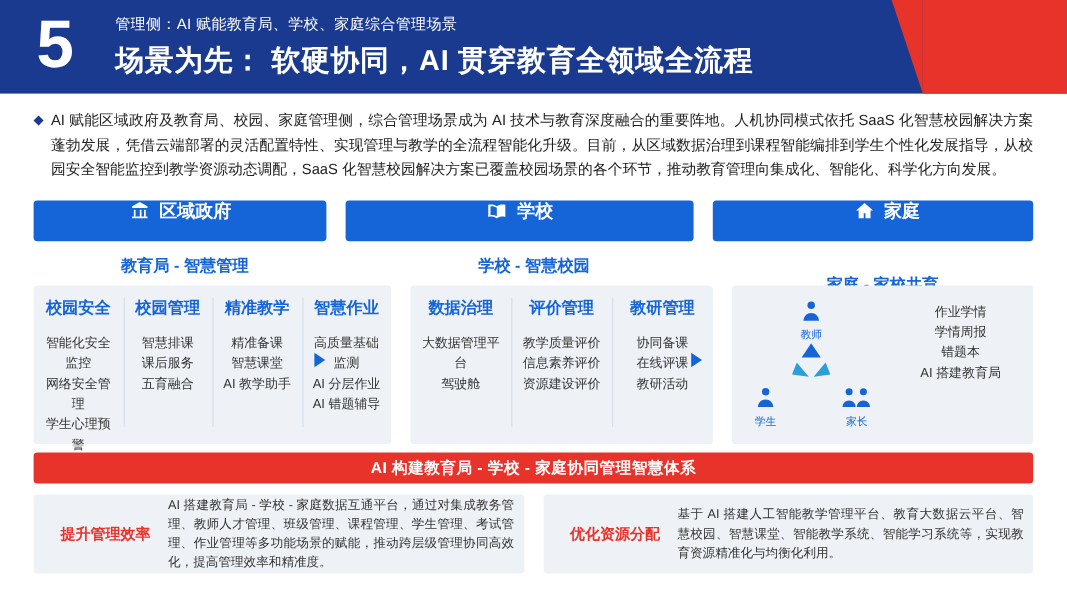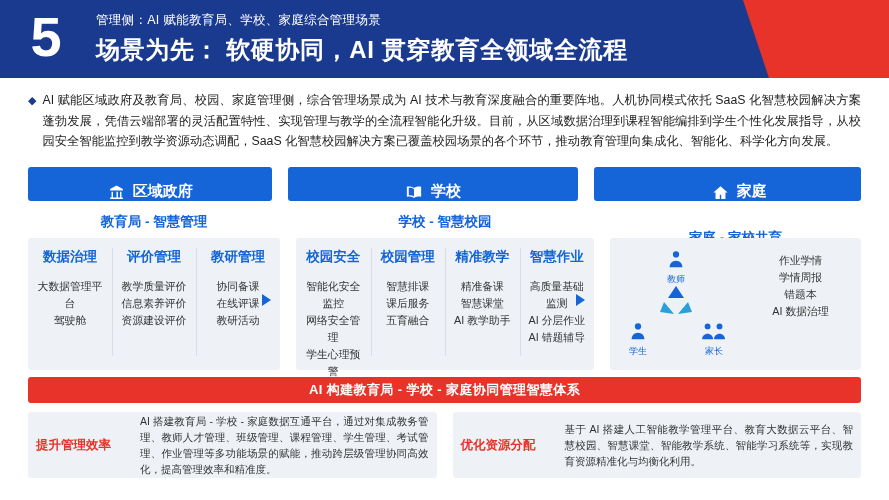--- a/index.html
+++ b/index.html
@@ -102,21 +102,21 @@
     left: 28px; top: 167px;
     width: 833px;
     display: flex;
     gap: 16px;
   }
   .pill {
     height: 34px;
     background: #1565d8;
     border-radius: 3px;
     display: flex;
-    align-items: flex-end;
+    align-items: flex-start;
     justify-content: center;
     color: #ffffff;
     font-size: 15px;
     font-weight: bold;
     gap: 8px;
   }
   .pill-gov { width: 252px; }
   .pill-school { width: 298px; }
   .pill-family { width: 251px; padding-left: 24px; }
   .pill svg { display: block; }
@@ -259,20 +259,21 @@
     background: #eef2f7;
     border-radius: 3px;
     display: flex;
     align-items: center;
     padding: 6px 8px;
     box-sizing: border-box;
   }
   .bbox-label {
     width: 104px;
     flex: none;
+    text-align: center;
     color: #e8332a;
     font-size: 12.5px;
     font-weight: bold;
   }
   .bbox-text {
     flex: 1;
     color: #333333;
     font-size: 10.5px;
     line-height: 16px;
     text-align: justify;
@@ -325,64 +326,64 @@
   </div>
 
   <div class="sub-row">
     <div class="sub sub-gov">教育局 - 智慧管理</div>
     <div class="sub sub-school">学校 - 智慧校园</div>
     <div class="sub sub-family">家庭 - 家校共育</div>
   </div>
 
   <div class="body-area">
 
+    <div class="panel panel-school">
+      <div class="col">
+        <div class="col-title">校园安全</div>
+        <div class="col-items" style="white-space:pre-line">智能化安全监控
+网络安全管理
+学生心理预警</div>
+      </div>
+      <div class="col">
+        <div class="col-title">校园管理</div>
+        <div class="col-items" style="white-space:pre-line">智慧排课
+课后服务
+五育融合</div>
+      </div>
+      <div class="col">
+        <div class="col-title">精准教学</div>
+        <div class="col-items" style="white-space:pre-line">精准备课
+智慧课堂
+AI 教学助手</div>
+      </div>
+      <div class="col">
+        <div class="col-title">智慧作业</div>
+        <div class="col-items" style="white-space:pre-line">高质量基础监测
+AI 分层作业
+AI 错题辅导</div>
+      </div>
+    </div>
+
     <div class="panel panel-gov">
       <div class="col">
         <div class="col-title">数据治理</div>
         <div class="col-items" style="white-space:pre-line">大数据管理平台
 驾驶舱</div>
       </div>
       <div class="col">
         <div class="col-title">评价管理</div>
         <div class="col-items" style="white-space:pre-line">教学质量评价
 信息素养评价
 资源建设评价</div>
       </div>
       <div class="col">
         <div class="col-title">教研管理</div>
         <div class="col-items" style="white-space:pre-line">协同备课
 在线评课
 教研活动</div>
-      </div>
-    </div>
-
-    <div class="panel panel-school">
-      <div class="col">
-        <div class="col-title">校园安全</div>
-        <div class="col-items" style="white-space:pre-line">智能化安全监控
-网络安全管理
-学生心理预警</div>
-      </div>
-      <div class="col">
-        <div class="col-title">校园管理</div>
-        <div class="col-items" style="white-space:pre-line">智慧排课
-课后服务
-五育融合</div>
-      </div>
-      <div class="col">
-        <div class="col-title">精准教学</div>
-        <div class="col-items" style="white-space:pre-line">精准备课
-智慧课堂
-AI 教学助手</div>
-      </div>
-      <div class="col">
-        <div class="col-title">智慧作业</div>
-        <div class="col-items" style="white-space:pre-line">高质量基础监测
-AI 分层作业
-AI 错题辅导</div>
       </div>
     </div>
 
     <div class="panel panel-family">
       <div class="fam-left">
         <div class="node node-teacher">
           <span class="glyph">
             <svg width="22" height="22" viewBox="0 0 24 24" fill="#1565d8">
               <circle cx="12" cy="7" r="3.4"></circle>
                 <path d="M5 21c0-3.9 3.1-7 7-7s7 3.1 7 7z"></path>
@@ -414,21 +415,21 @@
               <circle cx="22" cy="7" r="3.2"></circle>
                 <path d="M16 21c0-3.4 2.7-6 6-6s6 2.6 6 6z"></path>
             </svg>
           </span>
           <span>家长</span>
         </div>
       </div>
       <div class="fam-right" style="white-space:pre-line">作业学情
 学情周报
 错题本
-AI 数据治理</div>
+AI 搭建教育局</div>
     </div>
 
   </div>
 
   <div class="arrow arrow-1"></div>
   <div class="arrow arrow-2"></div>
 
   <div class="banner">AI 构建教育局 - 学校 - 家庭协同管理智慧体系</div>
 
   <div class="bottom">

